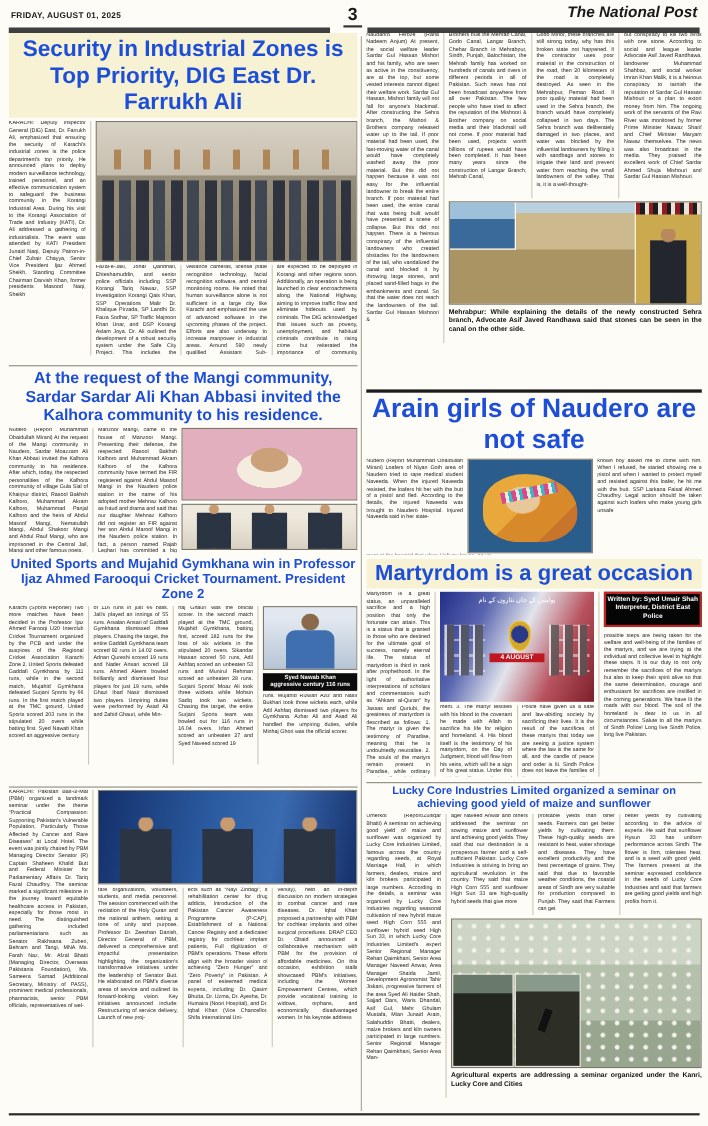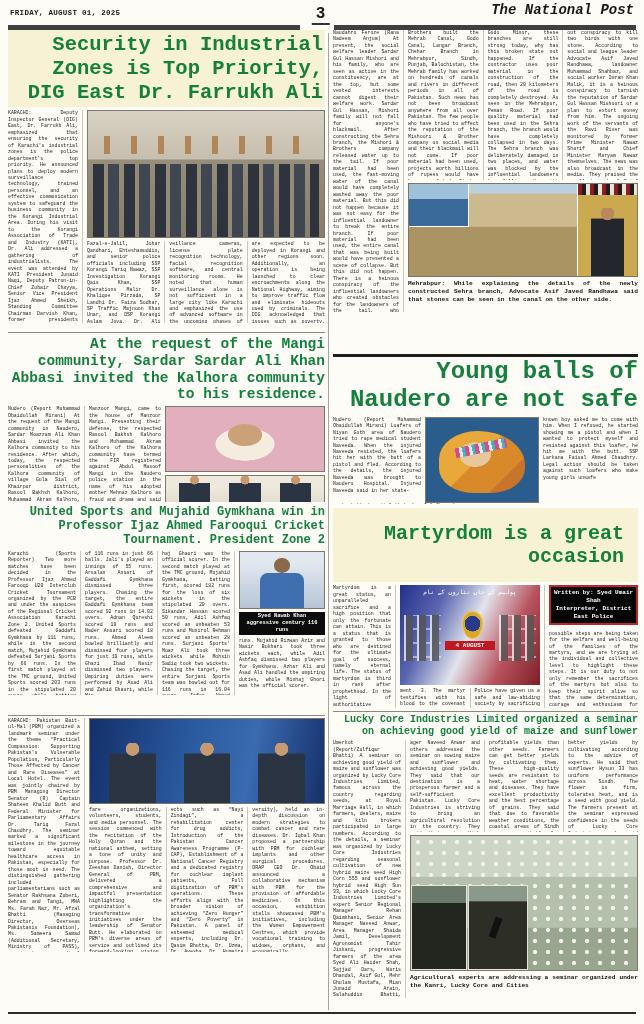--- a/index.html
+++ b/index.html
@@ -1,40 +1,40 @@
 <!DOCTYPE html>
 <html><head>
 <meta charset="utf-8">
 <style>
   html,body { margin:0; padding:0; }
   .page {
     position:relative; width:644px; height:1024px;
     background:#fdfcf7; color:#191919; overflow:hidden;
-    font-family:Liberation Mono, monospace;
+    font-family:Liberation Sans, sans-serif;
   }
   
   .hdr-date { position:absolute; top:9px; left:10px; font-size:7.5px; font-weight:bold; letter-spacing:.3px; }
   .hdr-mast { position:absolute; top:2px; right:10px; font-size:14px; font-style:italic; font-weight:600; }
   .hdr-page { position:absolute; top:5px; left:50%; transform:translateX(-58%); font-size:16px; font-weight:bold; border-bottom:2px solid #333; padding:0 4px; }
   .bar { position:absolute; top:25px; height:5px; background:#3f3f3f; }
   .bar-l { left:8px; width:calc(50% - 30px); }
   .bar-r { right:8px; left:calc(50% + 12px); }
   .vdiv { position:absolute; left:328px; top:33px; height:977px; width:1px; background:#a9a397; }
   .botrule { position:absolute; left:8px; right:8px; top:1012px; height:2px; background:#2a2a2a; }
 
   
   .art { position:absolute; overflow:hidden; }
-  .hl { margin:0 0 3px 0; font-weight:bold; text-align:right; line-height:1.16; color:#15803d; }
+  .hl { margin:0 0 3px 0; font-weight:bold; text-align:center; line-height:1.16; color:#1d4ed8; }
   .hl-a { font-size:20.5px; background:#f7f2d4; padding:3px 2px; }
   .hl-b { font-size:14.5px; }
   .hl-c { font-size:12px; }
   .hl-d { font-size:13.5px; }
   .hl-e { font-size:14.5px; }
   .hl-f { font-size:24px; }
-  .hl-g { font-size:20px; background:#f7f2d4; padding:14px; }
+  .hl-g { font-size:20px; background:#f7f2d4; padding:2px; }
   .hl-h { font-size:10px; }
   .bt { font-size:4.9px; line-height:1.32; text-align:justify; color:#222; overflow:hidden; }
   .row { display:flex; gap:4px; min-height:0; }
   .grow { flex:1; min-height:0; }
   .stack { display:flex; flex-direction:column; gap:3px; min-height:0; }
   .seps > * + * { border-left:1px solid #ccc6b6; padding-left:4px; }
   .col { flex:1; min-width:0; }
   .cap { font-size:6.2px; font-weight:bold; line-height:1.25; text-align:justify; color:#111; }
 
   
@@ -215,21 +215,21 @@
               <div class="man"></div>
             </div>
           <div class="check"></div>
         </div>
         <div class="cap grow">Mehrabpur: While explaining the details of the newly constructed Sehra branch, Advocate Asif Javed Randhawa said that stones can be seen in the canal on the other side.</div>
       </div>
     </div>
   </section>
 
   <section class="art" id="art-f">
-    <h1 class="hl hl-f">Young balls of Naudero are not safe</h1>
+    <h1 class="hl hl-f">Arain girls of Naudero are not safe</h1>
     <div class="row" style="height:84px;">
       <div class="bt" style="width:88px;">Nudero (Report Muhammad Obaidullah Mirani) Loafers of Niyan Goth area of Naudero tried to rape medical student Naveeda. When the injured Naveeda resisted, the loafers hit her with the butt of a pistol and fled. According to the details, the injured Naveeda was brought to Naudero Hospital. Injured Naveeda said in her state-</div>
       <div class="photo" id="ph-naudero" style="width:112px;">
         <div class="girl"></div>
         <div class="band"></div>
       </div>
       <div class="bt grow">known boy asked me to come with him. When I refused, he started showing me a pistol and when I wanted to protect myself and resisted against this loafer, he hit me with the butt. SSP Larkana Faisal Ahmed Chaudhry. Legal action should be taken against such loafers who make young girls unsafe</div>
     </div>
     <div class="bt" style="margin-top:2px; width:210px;">ment at the hospital that when I left my house, an un-</div>
   </section>

